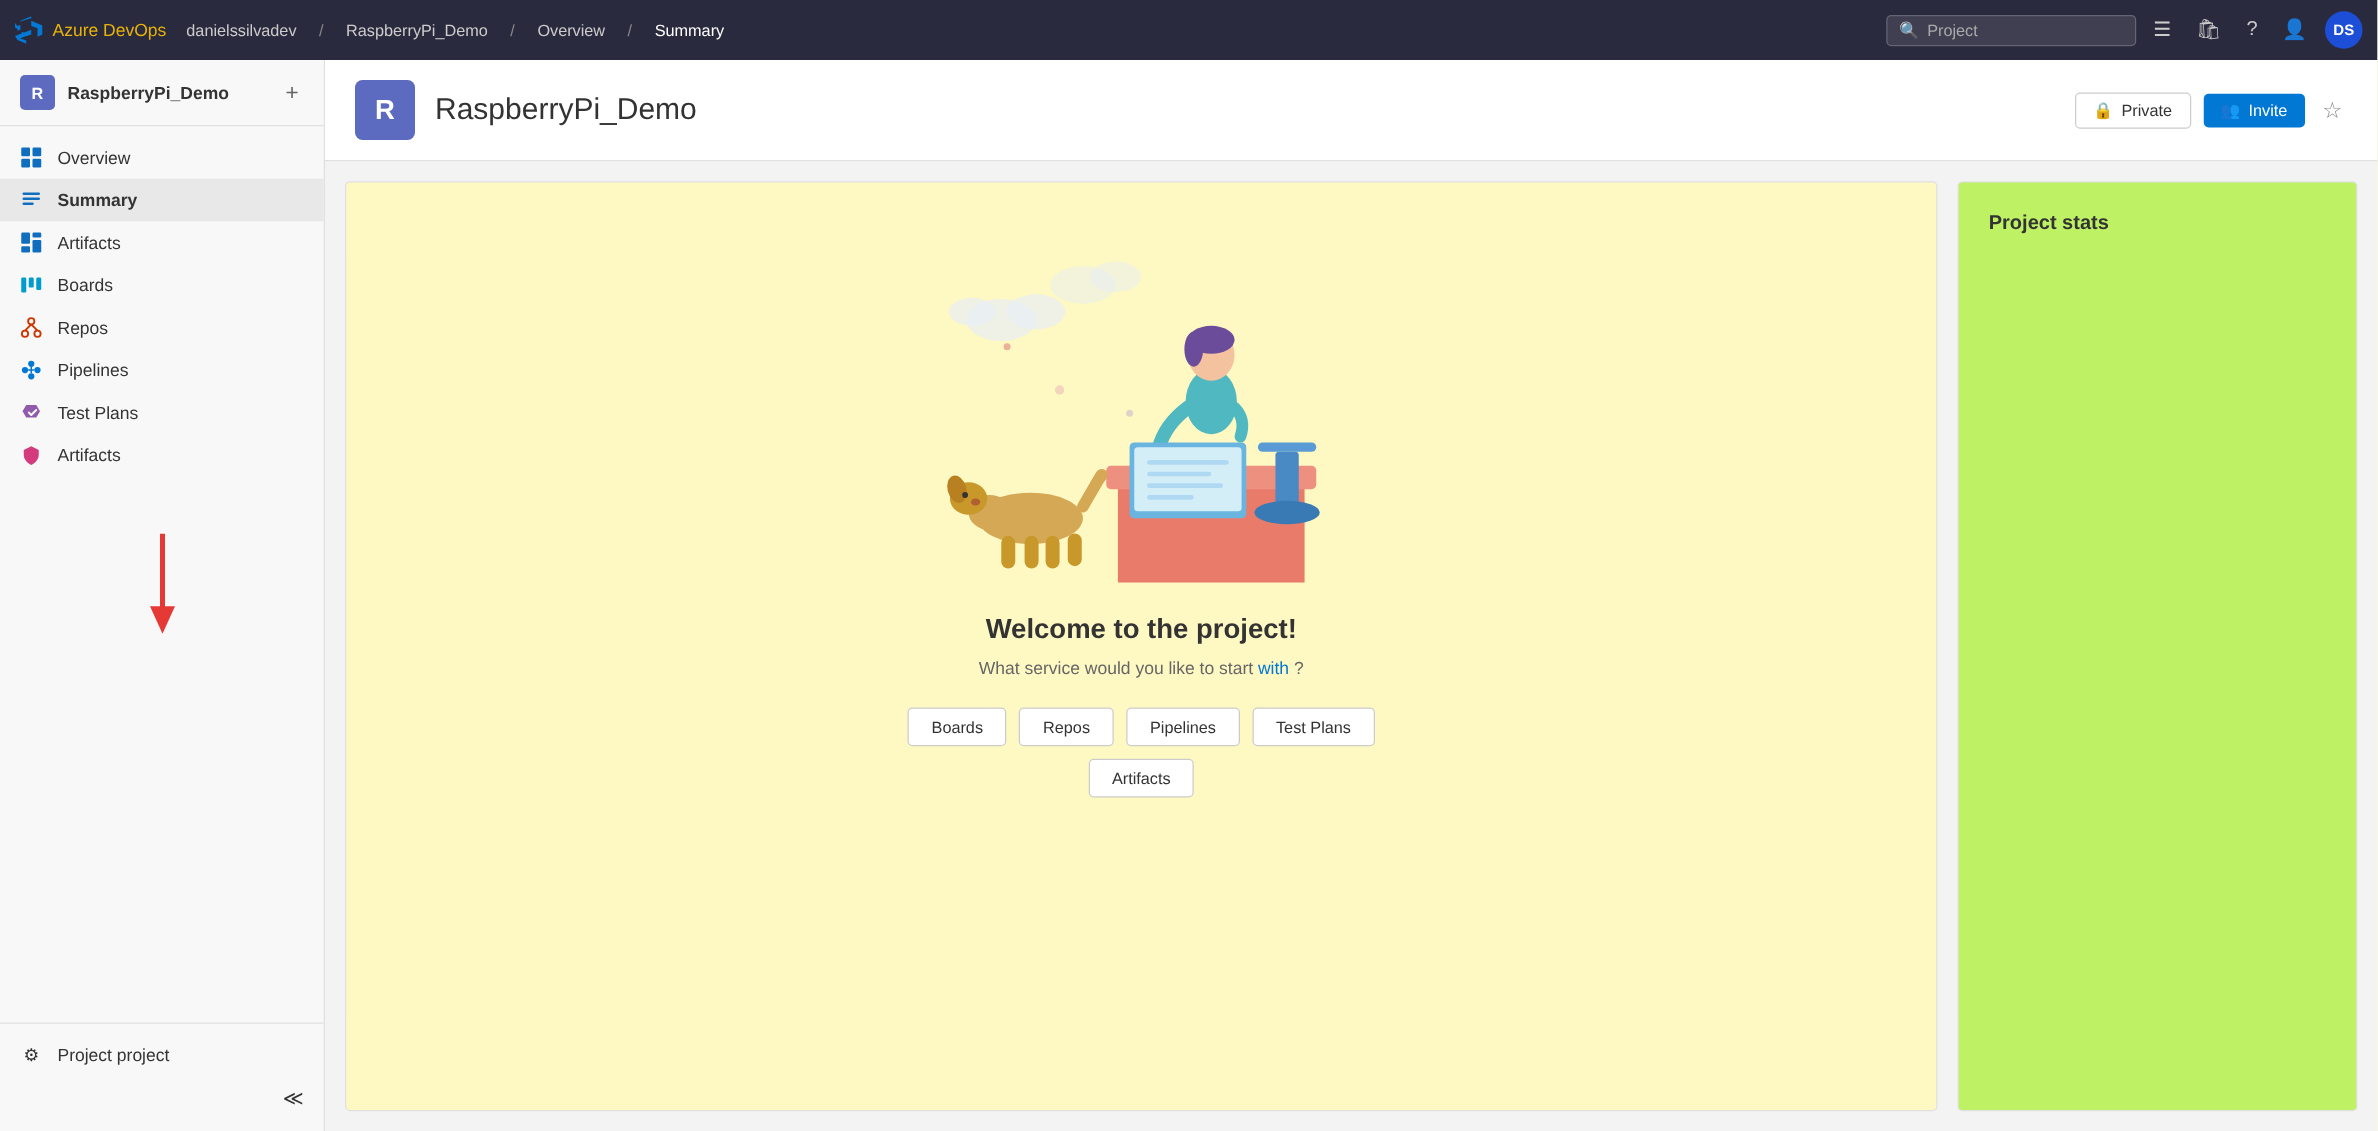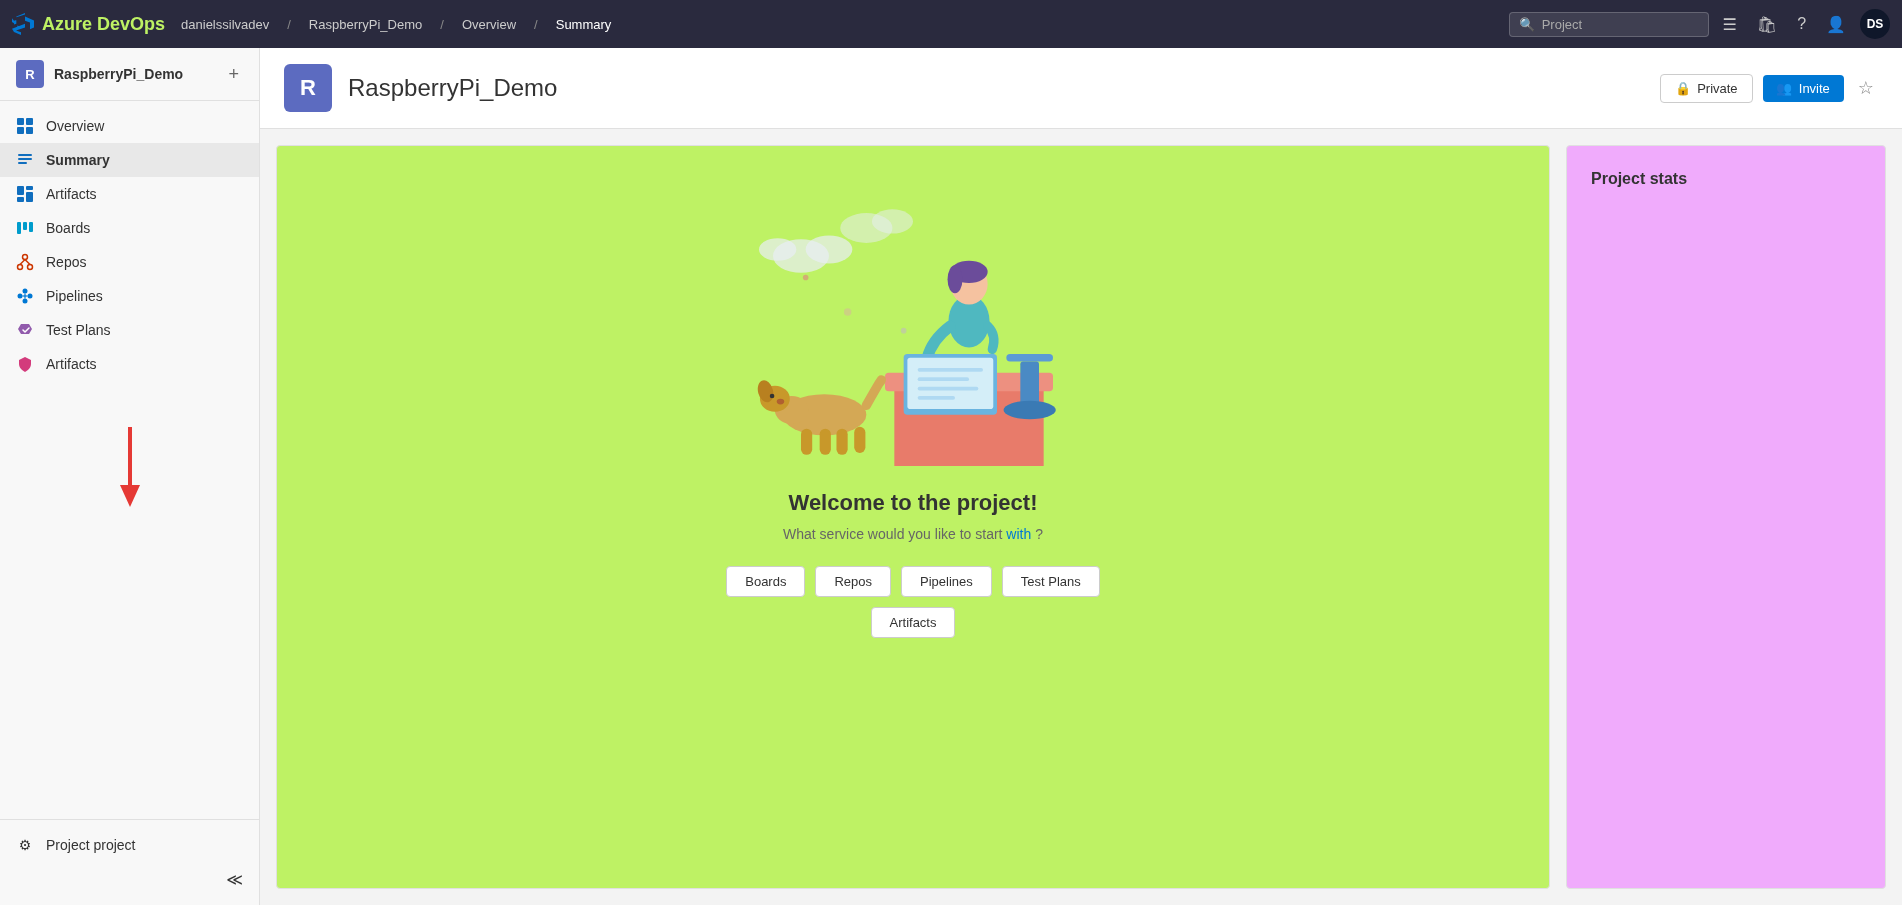--- a/index.html
+++ b/index.html
@@ -13,23 +13,23 @@
       align-items: center;
       padding: 0 12px;
       gap: 16px;
       flex-shrink: 0;
       background: #2a2a3e;
     }
     .top-nav-brand {
       display: flex;
       align-items: center;
       gap: 8px;
-      color: #bef264;
-      font-size: 18px;
-      font-weight: 700;
+      color: #eab308;
+      font-size: 14px;
+      font-weight: 400;
       text-decoration: none;
     }
     .brand-icon {
       width: 22px;
       height: 22px;
     }
     .top-nav-breadcrumb {
       display: flex;
       align-items: center;
       color: #ccc;
@@ -68,21 +68,21 @@
       font-size: 16px;
       display: flex;
       align-items: center;
       justify-content: center;
       border-radius: 4px;
     }
     .user-avatar {
       width: 30px;
       height: 30px;
       border-radius: 50%;
-      background: #0f172a;
+      background: #1d4ed8;
       color: white;
       display: flex;
       align-items: center;
       justify-content: center;
       font-size: 12px;
       font-weight: 600;
       cursor: pointer;
     }
 
     
@@ -250,37 +250,37 @@
 
     
     .main-content {
       display: flex;
       gap: 16px;
       padding: 16px;
       flex: 1;
     }
     .left-panel {
       flex: 1;
-      background: #bef264;
+      background: #fef9c3;
       border-radius: 4px;
       border: 1px solid #e0e0e0;
       display: flex;
       flex-direction: column;
       align-items: center;
       padding: 40px 24px;
     }
     .right-panel {
       width: 320px;
       flex-shrink: 0;
       display: flex;
       flex-direction: column;
       gap: 16px;
     }
     .stats-card {
-      background: #f0abfc;
+      background: #bef264;
       border-radius: 4px;
       border: 1px solid #e0e0e0;
       padding: 24px;
       flex: 1;
     }
     .members-card {
       background: white;
       border-radius: 4px;
       border: 1px solid #e0e0e0;
       padding: 24px;

